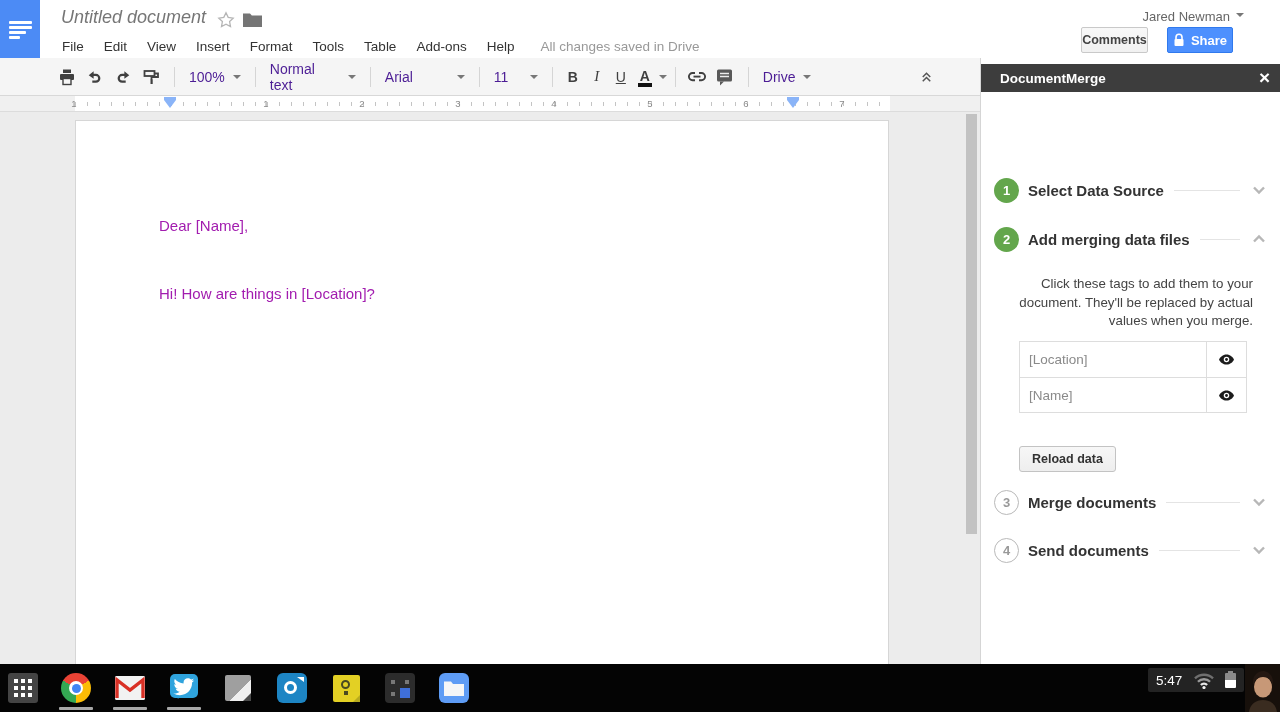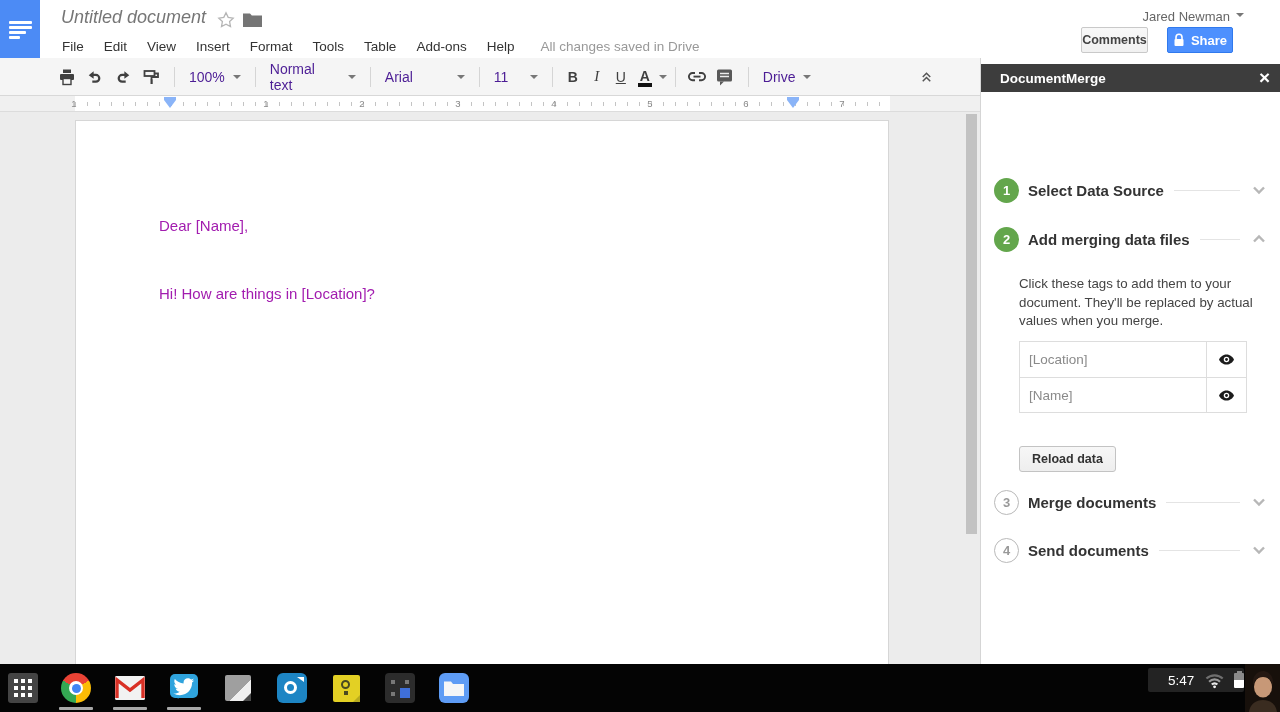--- a/index.html
+++ b/index.html
@@ -62,21 +62,21 @@
   
   #canvas { position:absolute; left:0; top:112px; width:980px; height:552px; background:#ececec; overflow:hidden; }
   .page { position:absolute; left:75px; top:8px; width:814px; height:600px; background:#fff; border:1px solid #d6d6d6; }
   .doc-line { position:absolute; left:83px; font-size:15px; color:#a21caf; }
   .doc-line1 { top:96px; }
   .doc-line2 { top:164px; }
   .vscroll { position:absolute; left:966px; top:2px; width:11px; height:420px; background:#c2c2c2; cursor:pointer; }
 
   
   #sidebar { position:absolute; left:980px; top:58px; width:300px; height:606px; background:#fff;
-     border-left:1px solid #d5d5d5; }
+     border-left:1px solid #d5d5d5;text-align:right; }
   .sb-header { position:absolute; left:0; top:6px; width:299px; height:28px; background:#3d3d3d;
      display:flex; align-items:center; }
   .sb-title { color:#fff; font-weight:bold; font-size:13.5px; margin-left:19px; }
   .sb-close { margin-left:auto; margin-right:10px; color:#fff; font-size:19px; font-weight:bold;
      cursor:pointer; line-height:18px; }
   .step-row { position:absolute; left:13px; right:12px; height:26px; display:flex; align-items:center; cursor:pointer; }
   .step-circle { width:25px; height:25px; border-radius:50%; display:flex; align-items:center;
      justify-content:center; font-size:13px; font-weight:bold; flex:none; }
   .step-active { background:#63a64c; color:#fff; }
   .step-inactive { background:#fff; border:1px solid #b9b9b9; color:#999; }
@@ -120,21 +120,21 @@
      border-left:7px solid transparent; border-bottom:7px solid #b8ab1e; }
   .darkapp-icon { width:30px; height:30px; background:#2c2c2c; border-radius:4px; position:relative; }
   .darkapp-icon b { position:absolute; width:4px; height:4px; background:#787878; }
   .darkapp-icon b:nth-child(1){ left:6px; top:7px; }
   .darkapp-icon b:nth-child(2){ right:6px; top:7px; }
   .darkapp-icon b:nth-child(3){ left:6px; bottom:7px; }
   .darkapp-icon i { position:absolute; right:5px; bottom:5px; width:10px; height:10px; background:#3f6fd8; }
   .files-icon { width:30px; height:30px; background:#5e9cf5; border-radius:6px; display:flex;
      align-items:center; justify-content:center; }
   .tray { position:absolute; left:1148px; top:4px; width:96px; height:24px; background:#232323;
-     border-radius:2px; display:flex; align-items:center; padding-left:20px; cursor:pointer; }
+     border-radius:2px; display:flex; align-items:center; padding-left:8px; cursor:pointer; }
   .clock { color:#fff; font-size:13.5px; }
   .battery { width:11px; height:15px; background:linear-gradient(#8a8a8a 0 45%, #fff 45%); border-radius:1px;
      position:relative; margin-left:10px; }
   .battery i { position:absolute; left:3px; top:-2px; width:5px; height:2px; background:#8a8a8a; }
   .avatar { position:absolute; left:1245px; top:0; width:35px; height:48px; overflow:hidden; cursor:pointer; }
 </style>
 </head>
 <body>
 
 <div id="header">

